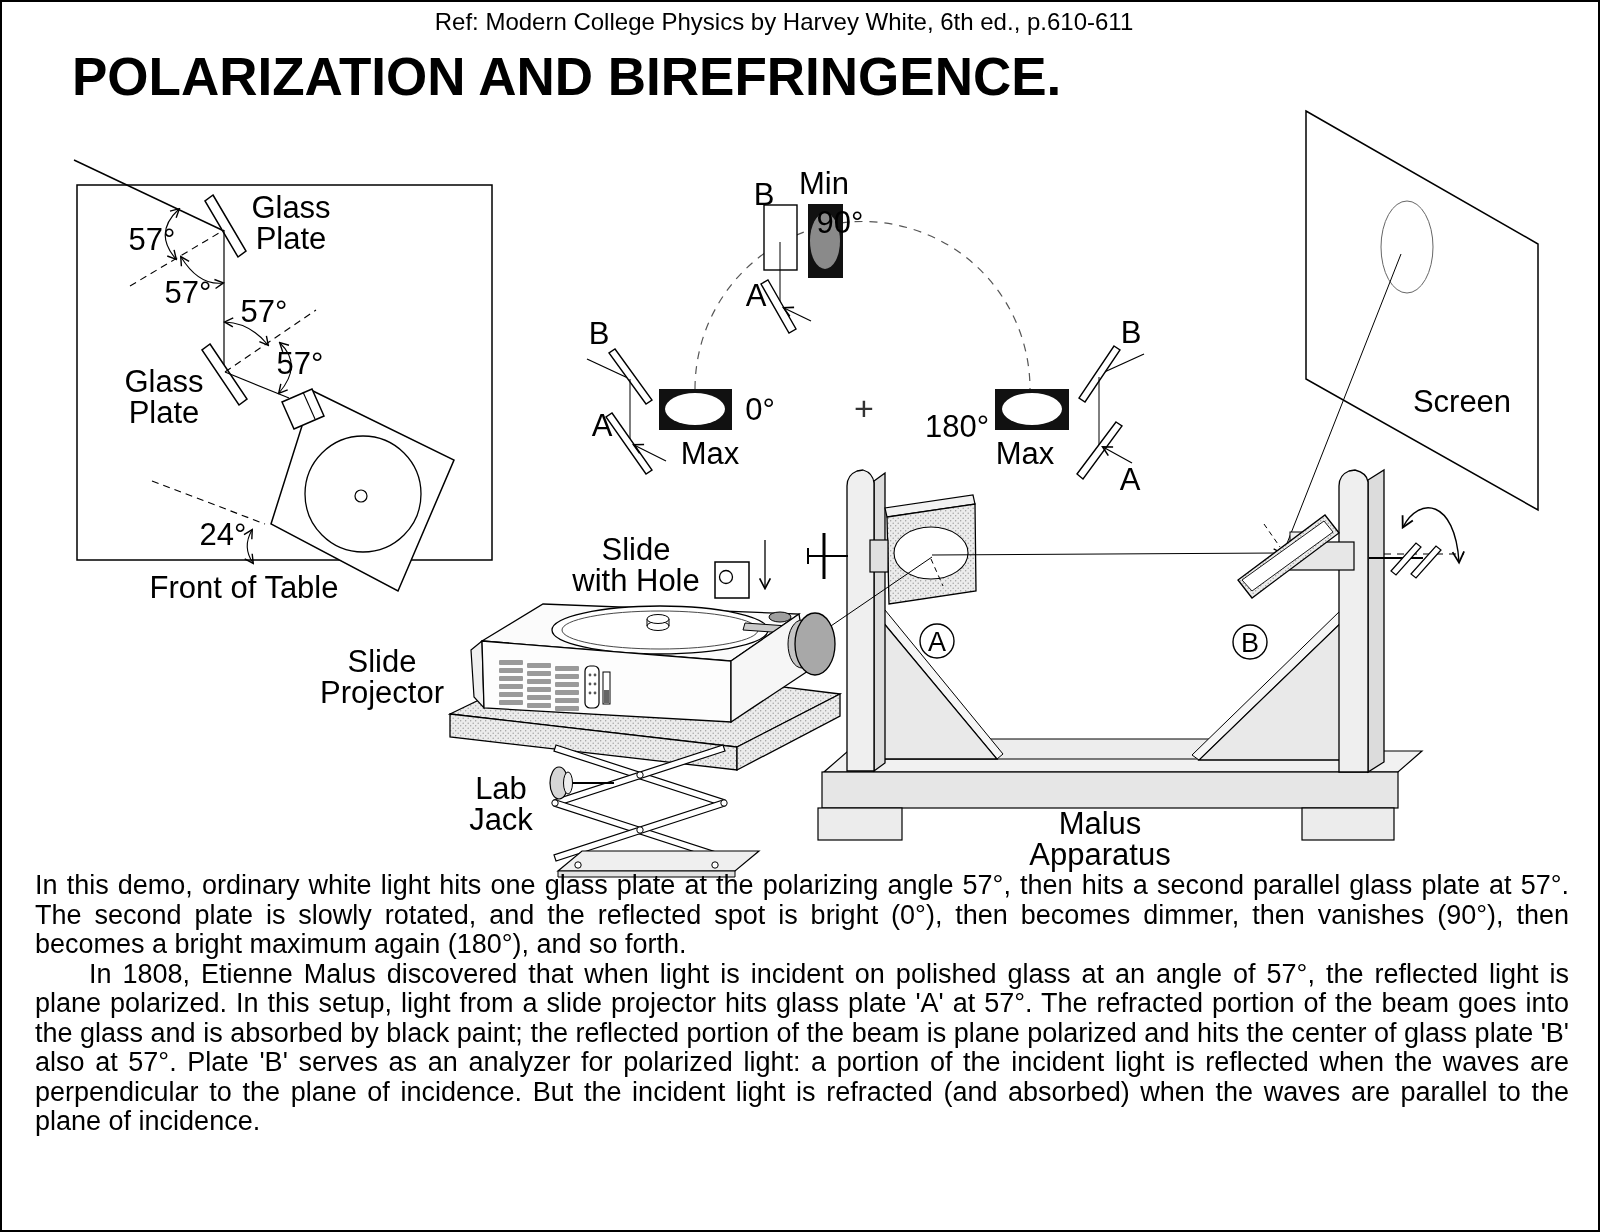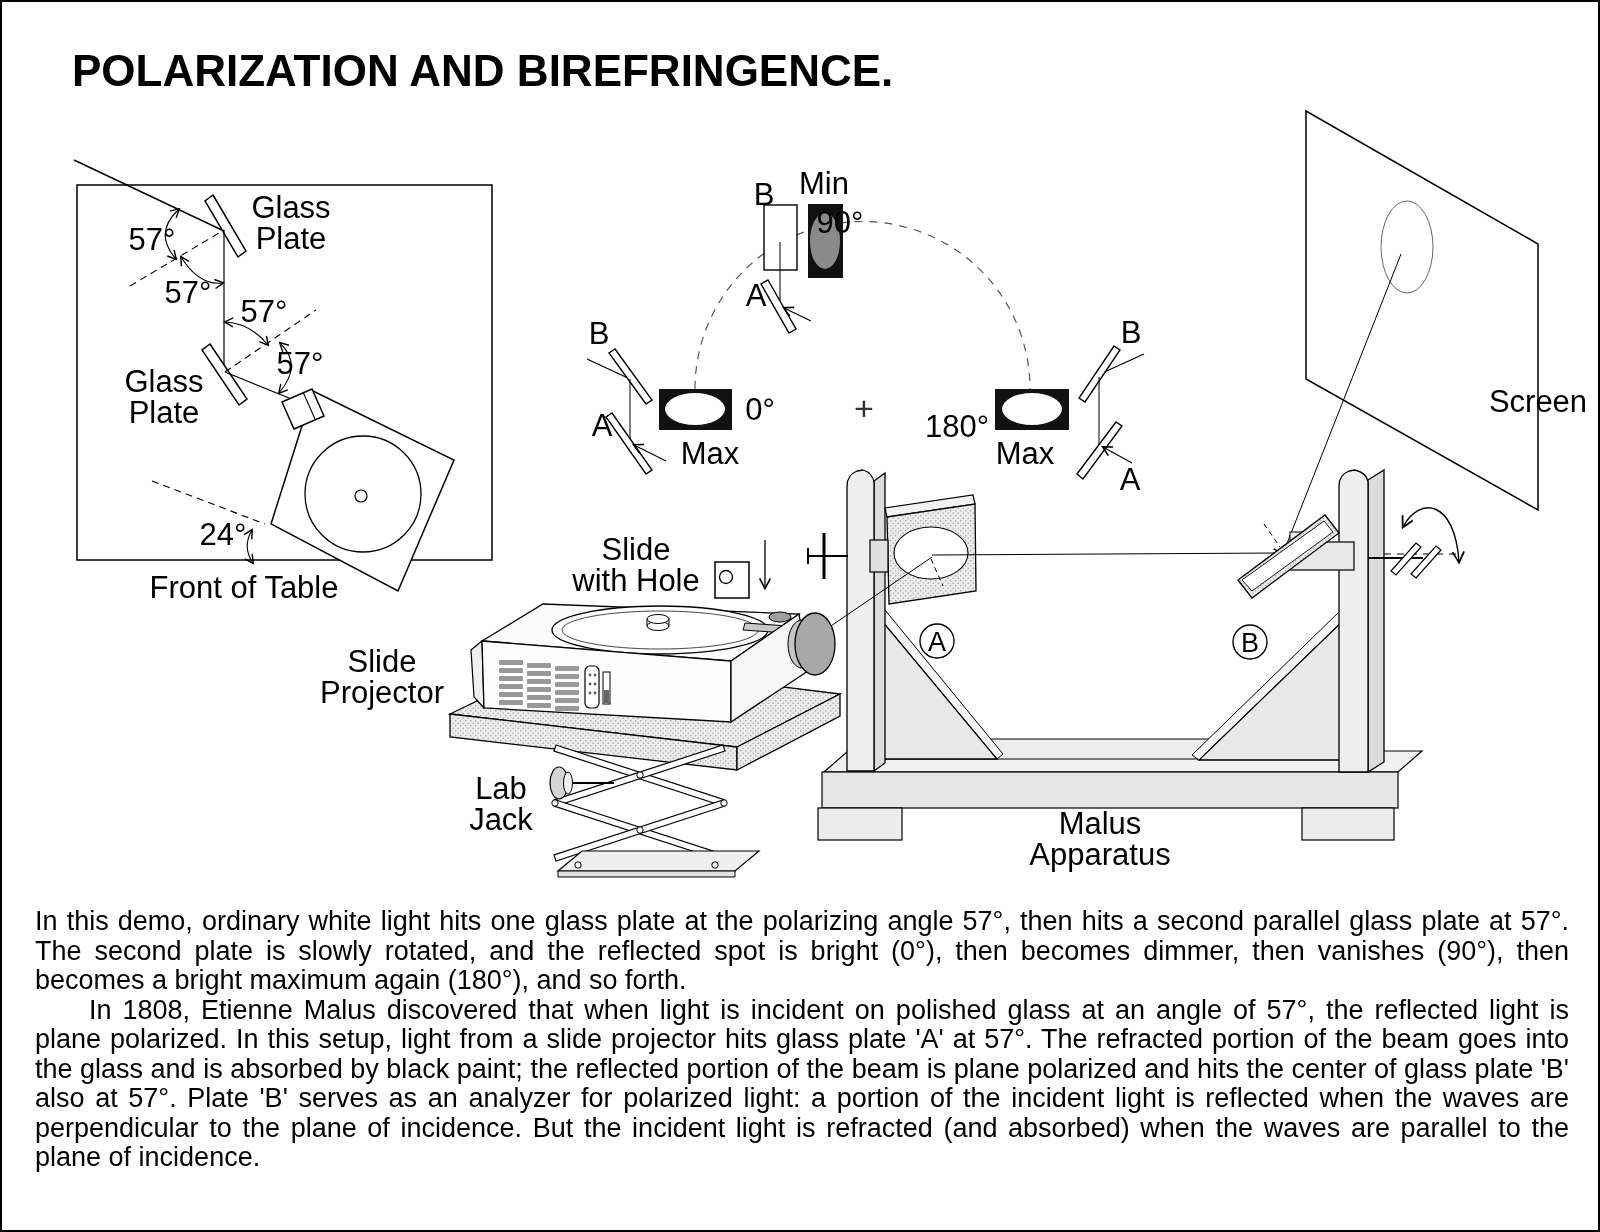--- a/index.html
+++ b/index.html
@@ -16,26 +16,26 @@
   .lbl{
     position:absolute;
     transform:translate(-50%,-50%);
     white-space:nowrap;
     font-size:31px;
     line-height:31px;
     text-align:center;
   }
   .lbl .ln{display:block;}
   .ref{position:absolute;left:782px;top:20px;transform:translate(-50%,-50%);font-size:24px;white-space:nowrap;}
-  .title{position:absolute;left:70px;top:44px;font-size:44px;font-weight:bold;white-space:nowrap;}
+  .title{position:absolute;left:70px;top:44px;font-size:53px;font-weight:bold;white-space:nowrap;}
   .code{position:absolute;left:1356px;top:66px;transform:translate(-50%,-50%);font-size:46px;font-weight:bold;white-space:nowrap;}
   .subtitle{position:absolute;left:70px;top:106px;font-size:36px;white-space:nowrap;}
   .body-text{
     position:absolute;left:33px;top:869px;width:1534px;
-    font-size:27px;line-height:29.5px;text-align:justify;margin-top:36px;
+    font-size:27px;line-height:29.5px;text-align:justify;
   }
   .body-text p{margin:0;}
   .body-text p.indent{text-indent:54px;}
   .circ-letter{font-size:27px;}
   .plus{font-size:34px;color:#333;}
   svg.art{position:absolute;left:0;top:0;}
 </style>
 </head>
 <body>
 
@@ -219,20 +219,21 @@
       <ellipse cx="778" cy="615" rx="11" ry="5" fill="#9e9e9e" stroke-width="1"></ellipse>
       <ellipse cx="800" cy="642" rx="14" ry="24" fill="#c4c4c4" stroke-width="1"></ellipse>
       <ellipse cx="813" cy="642" rx="20" ry="31" fill="#a8a8a8" stroke-width="1.3"></ellipse>
 
       <rect x="713" y="560" width="34" height="36" fill="#fff" stroke-width="1.5"></rect>
       <circle cx="724" cy="575" r="6.5" fill="#fff" stroke-width="1.3"></circle>
       <line x1="763" y1="538" x2="763" y2="586" stroke-width="1.3" marker-end="url(#arr)"></line>
     </g>
   </svg>
 
+  <div class="ref">Ref: Modern College Physics by Harvey White, 6th ed., p.610-611</div>
   <div class="title">POLARIZATION AND BIREFRINGENCE.</div>
 
   <div class="lbl" style="left:289px;top:221px;">
     <span class="ln">Glass</span>
     <span class="ln">Plate</span>
   </div>
   <div class="lbl" style="left:162px;top:395px;">
     <span class="ln">Glass</span>
     <span class="ln">Plate</span>
   </div>
@@ -250,21 +251,21 @@
   <div class="lbl" style="left:762px;top:192px;">B</div>
   <div class="lbl" style="left:822px;top:181px;">Min</div>
   <div class="lbl" style="left:838px;top:220px;">90°</div>
   <div class="lbl" style="left:754px;top:293px;">A</div>
   <div class="lbl plus" style="left:862px;top:406px;">+</div>
   <div class="lbl" style="left:955px;top:408px;margin-top:16px;">180°</div>
   <div class="lbl" style="left:1023px;top:451px;">Max</div>
   <div class="lbl" style="left:1129px;top:330px;">B</div>
   <div class="lbl" style="left:1128px;top:477px;">A</div>
 
-  <div class="lbl" style="left:1536px;top:399px;">Screen</div>
+  <div class="lbl" style="left:1460px;top:399px;">Screen</div>
   <div class="lbl" style="left:634px;top:563px;">
     <span class="ln">Slide</span>
     <span class="ln">with Hole</span>
   </div>
   <div class="lbl" style="left:380px;top:675px;">
     <span class="ln">Slide</span>
     <span class="ln">Projector</span>
   </div>
   <div class="lbl" style="left:499px;top:802px;">
     <span class="ln">Lab</span>

